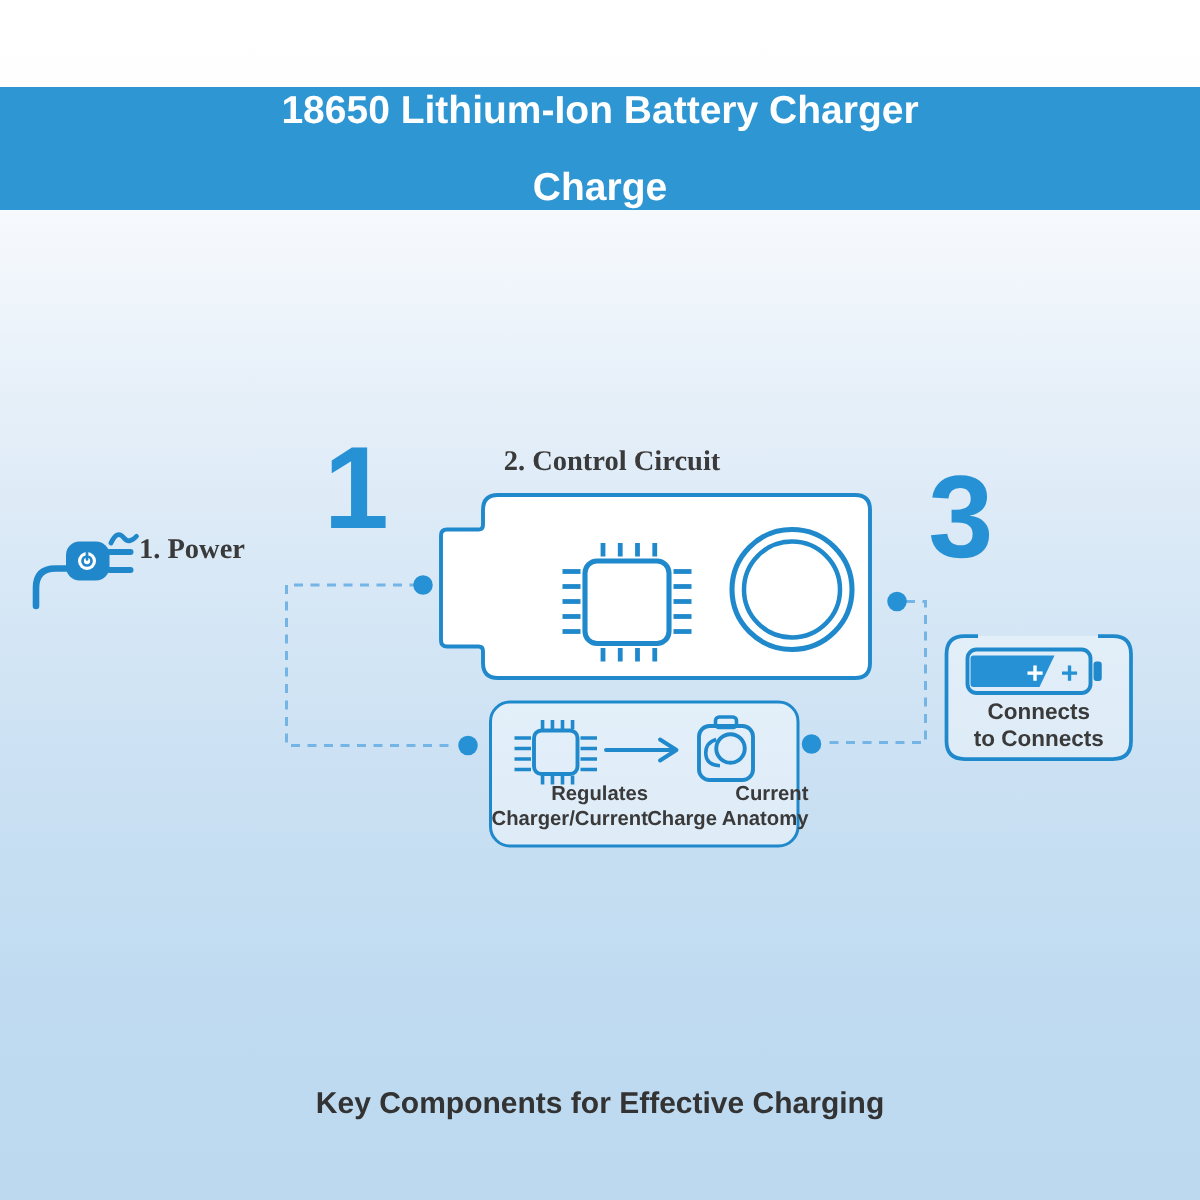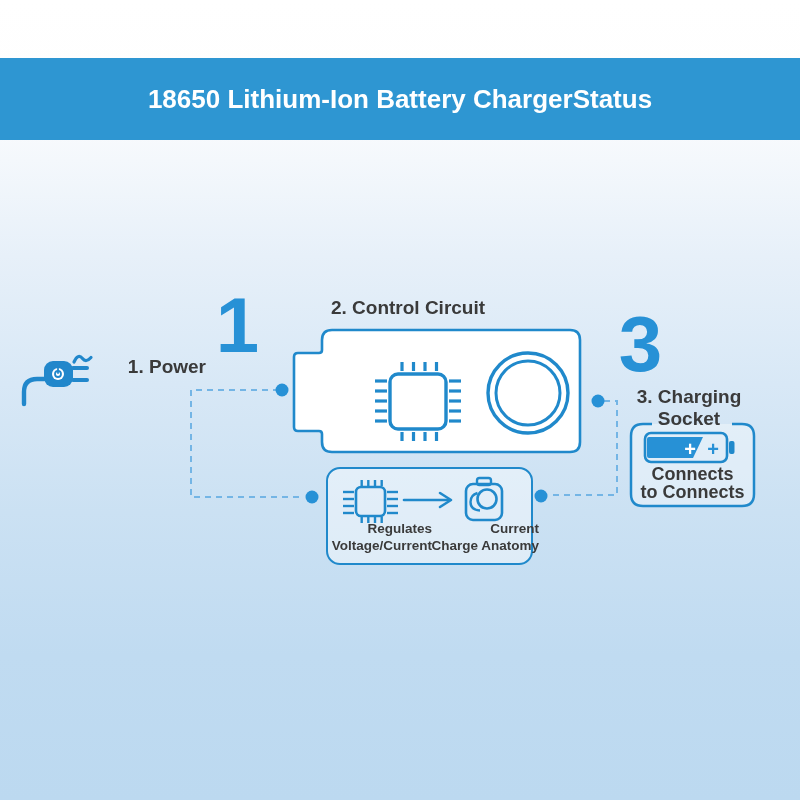--- a/index.html
+++ b/index.html
@@ -5,36 +5,36 @@
   html,body{margin:0;padding:0;}
   body{font-family:"Liberation Sans", sans-serif;}
   .canvas{
     position:relative;width:800px;height:800px;overflow:hidden;
     background:linear-gradient(180deg,#ffffff 0%,#fefefe 10%,#f4f8fc 20%,#e7f0f9 32%,#d8e8f6 48%,#cbe1f3 64%,#c0dbf1 82%,#bcd9f0 100%);
   }
   .abs{position:absolute;}
   .header{
     position:absolute;left:0;top:58px;width:800px;height:82px;
     background:#2E96D2;color:#ffffff;
-    display:flex;flex-direction:row;align-items:center;justify-content:center;
+    display:flex;flex-direction:column;align-items:center;justify-content:space-between;
     font-size:26px;font-weight:bold;line-height:31px;text-align:center;
   }
   .bignum{
     position:absolute;color:#2791D6;font-size:78px;font-weight:bold;line-height:1;
     text-align:center;width:65px;
   }
   .lbl{
-    position:absolute;color:#3A3A3A;font-weight:bold;text-align:center;
+    position:absolute;color:#3A3A3A;font-weight:bold;text-align:center;font-family:Liberation Serif, serif;
   }
-  .lbl-power{left:86px;top:356px;width:120px;font-size:19px;line-height:22px;text-align:right;}
+  .lbl-power{left:68px;top:356px;width:120px;font-size:19px;line-height:22px;}
   .lbl-control{left:308px;top:297px;width:200px;font-size:19px;}
   .lbl-socket{left:628px;top:386px;width:122px;font-size:19px;line-height:22px;z-index:5;}
   .desc-socket{
     position:absolute;left:631px;top:466px;width:123px;text-align:center;
-    color:#3A3A3A;font-size:18px;font-weight:600;line-height:17.5px;z-index:5;
+    color:#3A3A3A;font-size:15px;font-weight:600;line-height:17.5px;z-index:5;
   }
   .func-box{
     position:absolute;left:326px;top:467px;width:207px;height:98px;
     border:2.5px solid #2089CB;border-radius:14px;
     background:rgba(255,255,255,0.42);box-sizing:border-box;
   }
   .func-text{
     position:absolute;top:520px;text-align:right;color:#3A3A3A;
     font-size:13.5px;font-weight:600;line-height:17px;z-index:4;
   }
@@ -46,21 +46,21 @@
   }
   svg{display:block;}
 </style>
 </head>
 <body>
 
 <div class="canvas">
 
   <div class="header">
     <div>18650 Lithium-Ion Battery Charger</div>
-    <div>Status</div>
+    <div>Charge</div>
   </div>
 
   <svg class="abs" style="left:0;top:0;z-index:2;" width="800" height="800" viewBox="0 0 800 800">
     <g stroke="#74B5E5" stroke-width="2" fill="none" stroke-dasharray="6 5">
       <path d="M196 390 H280"></path>
       <path d="M191 390 V497 H303"></path>
       <path d="M604 401 H617 V495 H550"></path>
     </g>
     <g fill="#2791D6">
       <circle cx="282" cy="390" r="6.5"></circle>
@@ -83,24 +83,20 @@
 
   <div class="bignum" style="left:205px;top:286px;">1</div>
   <div class="bignum" style="left:608px;top:305px;">3</div>
 
   <div class="lbl lbl-power">
     <div>1. Power</div>
   </div>
 
   <div class="lbl lbl-control">2. Control Circuit</div>
 
-  <div class="lbl lbl-socket">
-    <div>3. Charging</div>
-    <div>Socket</div>
-  </div>
 
   <svg class="abs" style="left:288px;top:324px;z-index:3;" width="298" height="134" viewBox="0 0 298 134">
     <path d="M44 6 H282 Q292 6 292 16 V118 Q292 128 282 128 H44 Q34 128 34 118 V110 Q34 107 31 107 H10 Q6 107 6 103 V33 Q6 29 10 29 H31 Q34 29 34 26 V16 Q34 6 44 6 Z" fill="#ffffff" stroke="#2089CB" stroke-width="2.6"></path>
     <g stroke="#2089CB" fill="none">
       <rect x="102" y="50" width="56" height="55" rx="8" stroke-width="3.4"></rect>
       <g stroke-width="3.2" stroke-linecap="butt">
         <line x1="114" y1="38" x2="114" y2="47"></line>
           <line x1="125.5" y1="38" x2="125.5" y2="47"></line>
         <line x1="137" y1="38" x2="137" y2="47"></line>
           <line x1="148.5" y1="38" x2="148.5" y2="47"></line>
@@ -173,21 +169,22 @@
     <g stroke="#2089CB" fill="none">
       <rect x="151" y="11" width="14" height="7" rx="2.5" stroke-width="2.4"></rect>
       <rect x="140" y="17" width="36" height="36" rx="7" stroke-width="2.6"></rect>
       <circle cx="161" cy="32" r="9.5" stroke-width="2.6"></circle>
       <path d="M151.5 26 Q144.5 28 144.5 35 Q144.5 43 154 43.5" stroke-width="2.4"></path>
     </g>
   </svg>
 
   <div class="func-text func-text-1">
     <div>Regulates</div>
-    <div>Voltage/Current</div>
+    <div>Charger/Current</div>
   </div>
   <div class="func-text func-text-2">
     <div>Current</div>
     <div>Charge Anatomy</div>
   </div>
 
+  <div class="footer">Key Components for Effective Charging</div>
 
 </div>
 
 </body></html>

